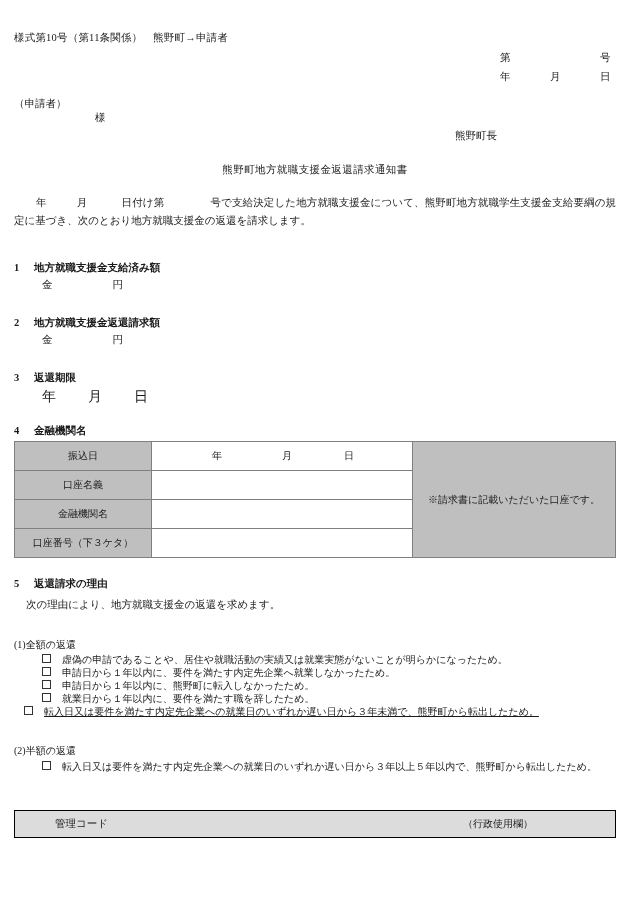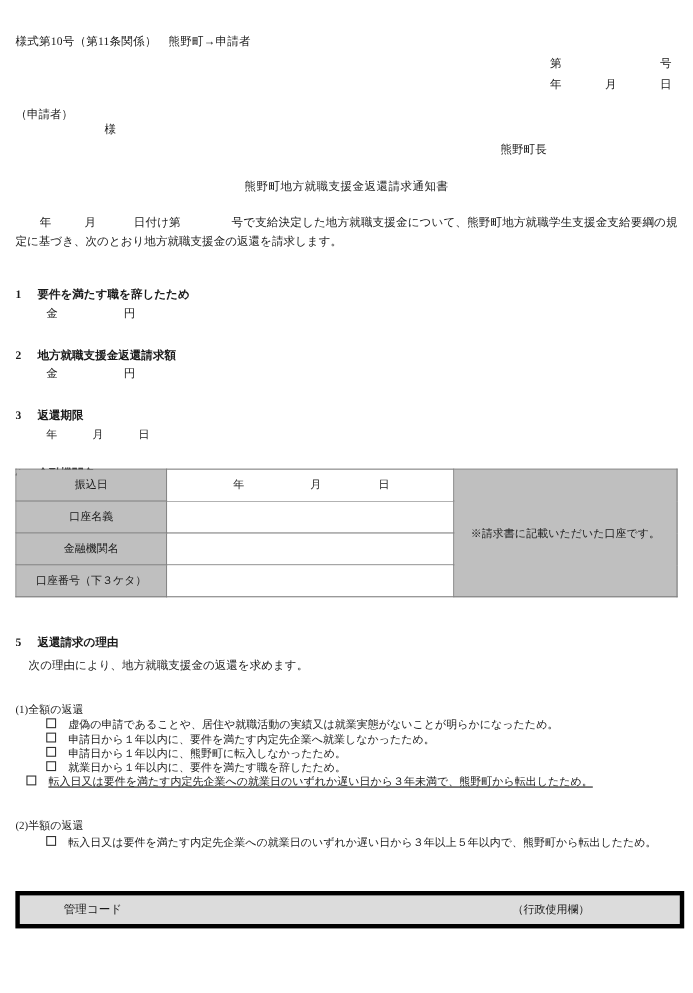--- a/index.html
+++ b/index.html
@@ -94,29 +94,29 @@
     font-weight: bold;
     white-space: nowrap;
   }
   .sec-num { display: inline-block; width: 20px; }
   .money-line {
     font-size: 10.5px;
     white-space: nowrap;
   }
   .money-line .mgap { display: inline-block; width: 60px; }
   .ymd-line {
-    font-size: 10px;
+    font-size: 14px;
     white-space: nowrap;
   }
   .ymd-line .ygap { display: inline-block; width: 32px; }
 
   
   .acct-table {
     left: 14px;
-    top: 426px;
+    top: 441px;
     width: 602px;
     border-collapse: collapse;
     table-layout: fixed;
   }
   .acct-table td {
     border: 1px solid #808080;
     height: 28px;
     font-size: 10px;
     padding: 0;
   }
@@ -172,21 +172,21 @@
     background: #ffffff;
   }
 
   
   .footer-bar {
     left: 14px;
     top: 810px;
     width: 600px;
     height: 26px;
     background: #dcdcdc;
-    border: 4px solid #000000;
+    border: 1px solid #000000;
   }
   .footer-bar .mgmt {
     position: absolute;
     left: 40px;
     top: 50%;
     transform: translateY(-50%);
     font-size: 10.5px;
   }
   .footer-bar .admin {
     position: absolute;
@@ -218,21 +218,21 @@
   <div class="abs sama">様</div>
   <div class="abs mayor">熊野町長</div>
 
   <div class="abs doc-title">熊野町地方就職支援金返還請求通知書</div>
 
   <div class="abs lead">
     <span class="indent"></span><span>年</span><span class="gap-s"></span><span>月</span><span class="gap-m"></span><span>日付け第</span><span class="gap-l"></span><span>号で支給決定した地方就職支援金について、熊野町地方就職学生支援金支給要綱の規定に基づき、次のとおり地方就職支援金の返還を請求します。</span>
   </div>
 
   <div class="abs sec-head" style="left:14px; top:261px;">
-    <span class="sec-num">1</span><span>要件を満たす職を辞したため</span>
+    <span class="sec-num">1</span><span>地方就職支援金支給済み額</span>
   </div>
   <div class="abs money-line" style="left:42px; top:278px;">
     <span>金</span><span class="mgap"></span><span>円</span>
   </div>
 
   <div class="abs sec-head" style="left:14px; top:316px;">
     <span class="sec-num">2</span><span>地方就職支援金返還請求額</span>
   </div>
   <div class="abs money-line" style="left:42px; top:333px;">
     <span>金</span><span class="mgap"></span><span>円</span>

